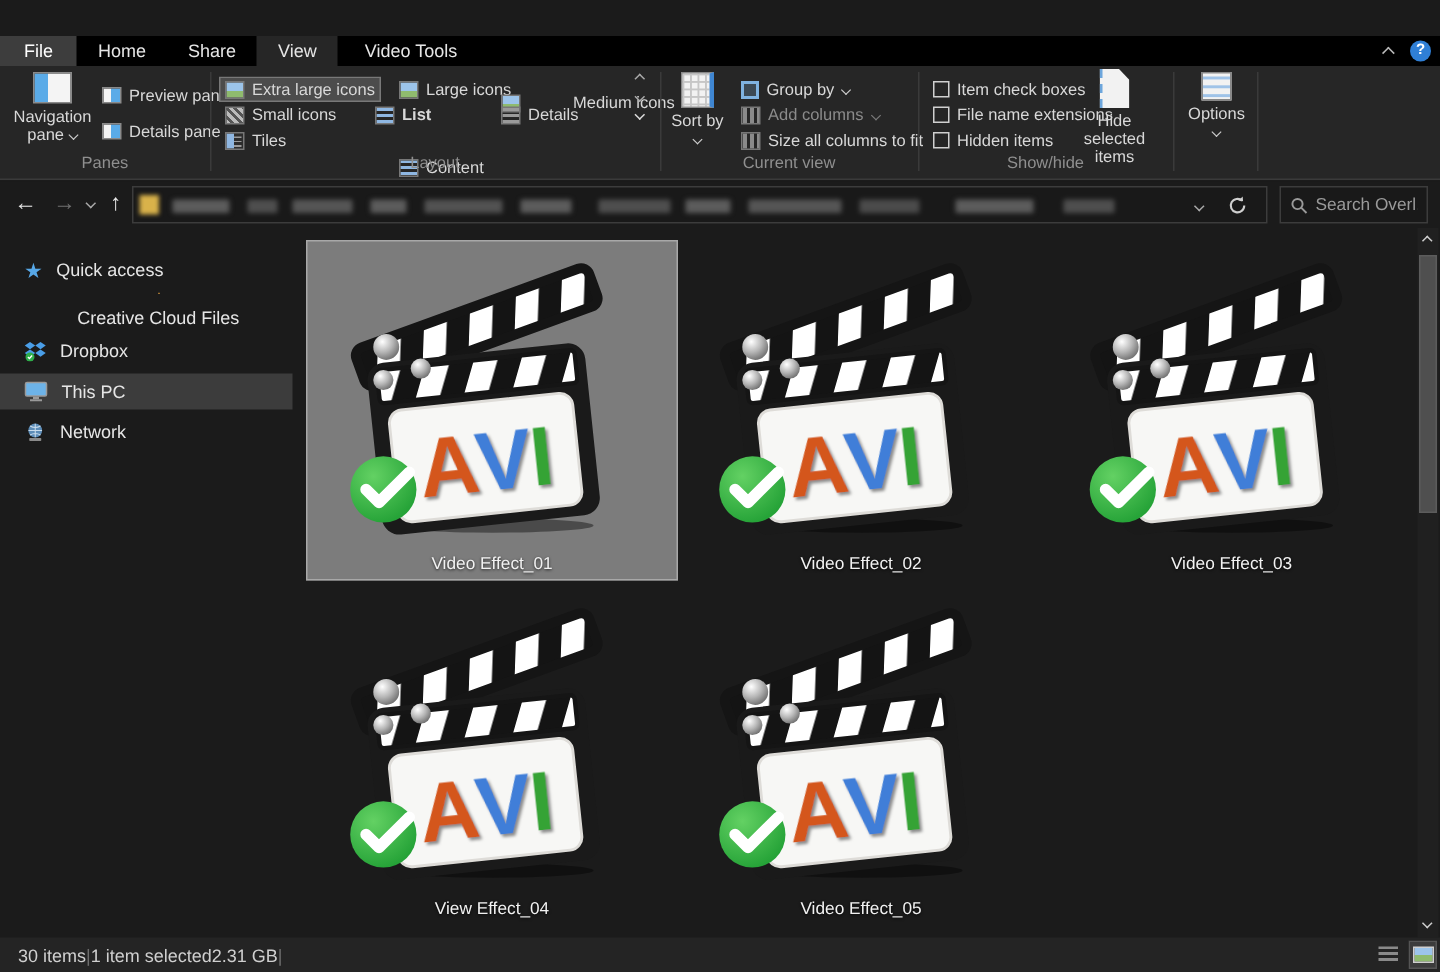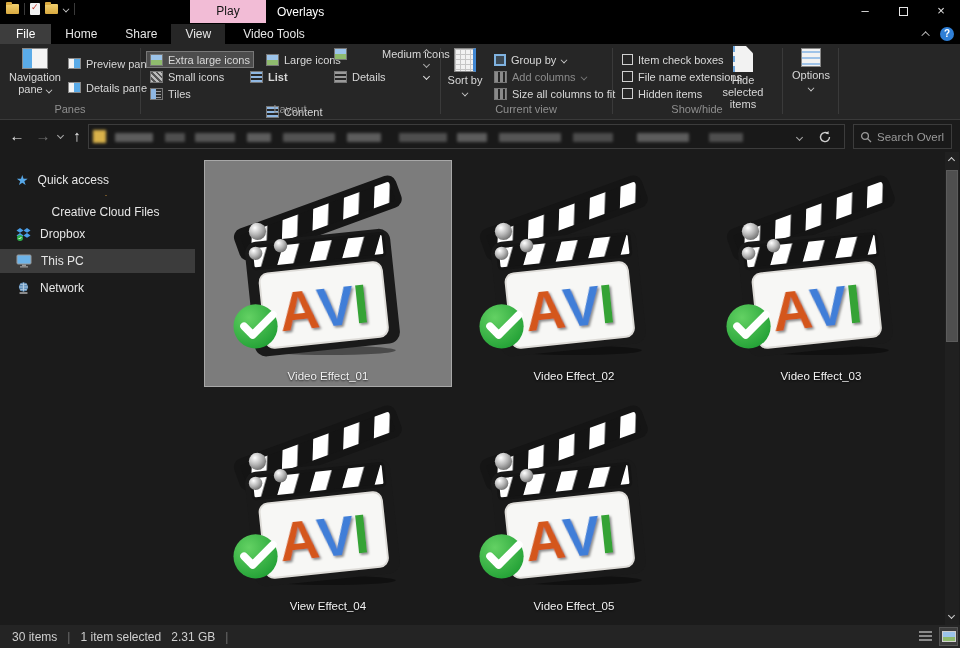--- a/index.html
+++ b/index.html
@@ -89,21 +89,21 @@
   .tile.highlighted { background:#747474; }
   .c1{left:204px} .c2{left:450px} .c3{left:697px} .r1{top:8px} .r2{top:238px}
   .tile .icon-wrap { position:absolute; left:17px; top:3px; width:192px; height:198px; }
   .tile .label { position:absolute; left:0; right:0; bottom:5px; text-align:center; font-size:11.5px; color:#f2f2f2; text-shadow:0 1px 2px rgba(0,0,0,.75); }
 
   .vscroll { position:absolute; left:945px; top:0; width:14px; height:473px; background:#202020; }
   .vthumb { position:absolute; left:1px; top:18px; width:12px; height:172px; background:#4f4f4f; border:1px solid #5c5c5c; }
   .vchev { position:absolute; left:4px; }
 
   
-  .statusbar { position:absolute; top:625px; left:0; width:960px; height:23px; background:#242424; display:flex; align-items:center; gap:10px; padding-left:12px; font-size:12px; color:#cfcfcf; }
+  .statusbar { position:absolute; top:625px; left:0; width:960px; height:23px; background:#242424; display:flex; align-items:center; padding-left:12px; font-size:12px; color:#cfcfcf; }
   .sb-sep { color:#6e6e6e; }
   .view-btns { position:absolute; right:2px; top:2px; display:flex; gap:4px; }
   .vb { width:19px; height:19px; display:flex; align-items:center; justify-content:center; }
   .vb.active { background:#3c3c3c; box-shadow:inset 0 0 0 1px #555; }
   .vb-list { width:13px; height:11px; background:repeating-linear-gradient(#8a8a8a 0 2px,transparent 2px 4px); }
   .vb-thumb { width:14px; height:11px; border:1px solid #cfcfcf; background:linear-gradient(180deg,#9cc4ea 55%,#8fbb6e 55%); }
 </style>
 </head>
 <body>
 
@@ -140,37 +140,20 @@
         </g>
         <circle cx="38" cy="68" r="9" fill="url(#met)"></circle>
         <circle cx="62" cy="83" r="7" fill="url(#met)"></circle>
         <circle cx="36" cy="91" r="7" fill="url(#met)"></circle>
         <circle cx="36" cy="167" r="23" fill="url(#grn)"></circle>
         <path d="M24 167 l9 9 l21 -21" stroke="#fff" stroke-width="8" fill="none" stroke-linecap="round" stroke-linejoin="round"></path>
       </symbol>
     </defs>
   </svg>
 
-  <div class="titlebar">
-    <div class="qat">
-      <span class="fold-icon"></span>
-      <span class="qat-sep"></span>
-      <span class="doc-icon"></span>
-      <span class="fold-icon"></span>
-      <span class="caret-down"></span>
-      <span class="qat-sep"></span>
-    </div>
-    <div class="play-tab">Play</div>
-    <div class="win-title">Overlays</div>
-    <div class="win-controls">
-      <div class="win-btn">–</div>
-      <div class="win-btn"><span class="max-glyph"></span></div>
-      <div class="win-btn">×</div>
-    </div>
-  </div>
 
   <div class="tabrow">
     <div class="mtab file">File</div>
     <div class="mtab">Home</div>
     <div class="mtab">Share</div>
     <div class="mtab active">View</div>
     <div class="mtab" style="margin-left:4px">Video Tools</div>
     <div class="tabrow-right">
       <span class="chev-up"></span>
       <span class="help-circ">?</span>
@@ -212,21 +195,21 @@
       <span>Large icons</span>
     </div>
     <div class="rrow" style="left:246px; top:24px;font-weight:bold;">
       <span class="lines-icon"></span>
       <span>List</span>
     </div>
     <div class="rrow" style="left:262px; top:59px;">
       <span class="lines-icon"></span>
       <span>Content</span>
     </div>
-    <div class="rrow" style="left:330px; top:1px;gap:35px;">
+    <div class="rrow" style="left:330px; top:16px;gap:35px;">
       <span class="pic-icon"></span>
       <span>Medium icons</span>
     </div>
     <div class="rrow" style="left:330px; top:24px;">
       <span class="lines-icon gray"></span>
       <span>Details</span>
     </div>
     <div class="scrollcol">
       <span class="chev-s up"></span>
       <span class="chev-s down"></span>

